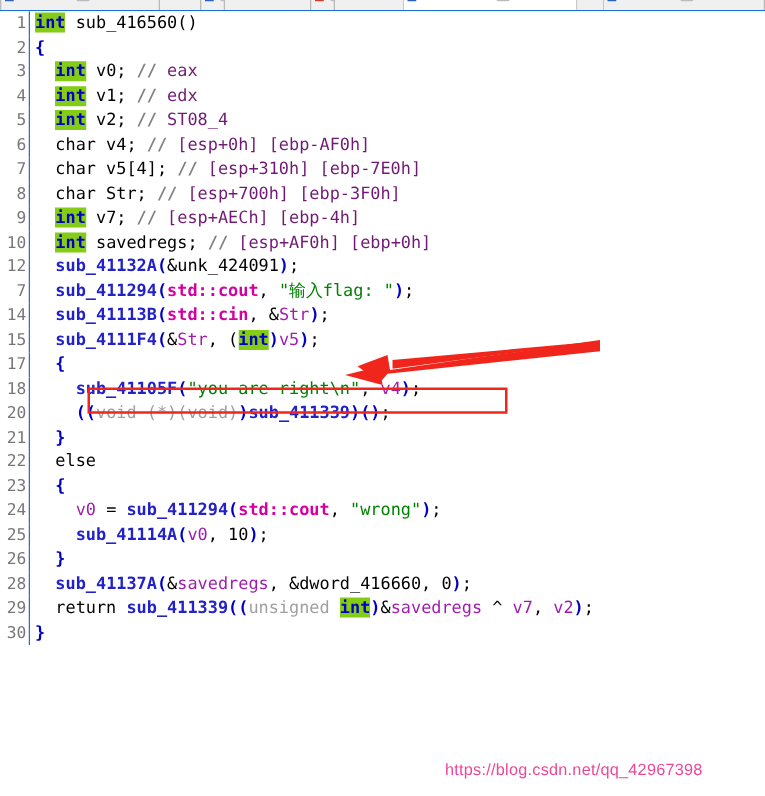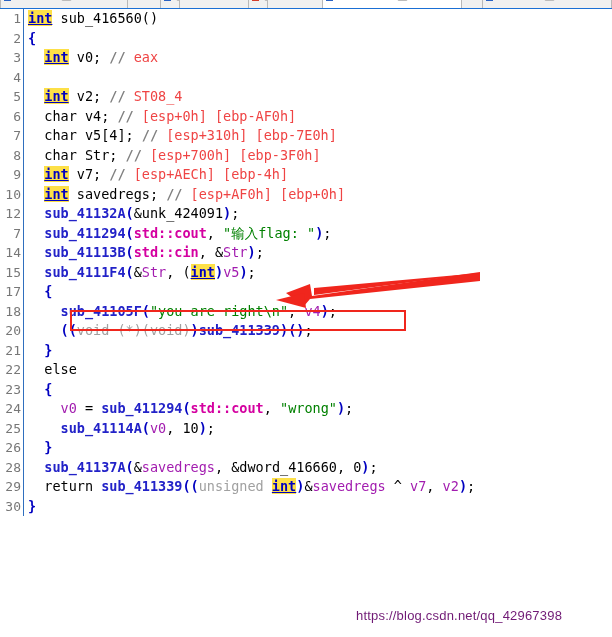--- a/index.html
+++ b/index.html
@@ -89,28 +89,28 @@
     user-select: none;
   }
   .code {
     padding-left: 4px;
     font-family: "DejaVu Sans Mono", "Liberation Mono", monospace;
     font-size: 13.5px;
     color: #000000;
   }
 
   
-  .kw      { color: #0000c0; font-weight: bold; background: #fde047; text-decoration: underline; }
+  .kw      { color: #0000c0; font-weight: bold; background: #84cc16; }
   .punc    { color: #0000c0; font-weight: bold; }
   .func    { color: #2222c8; font-weight: bold; }
   .lib     { color: #d400a0; font-weight: bold; }
   .var     { color: #a21caf; }
   .str     { color: #008000; }
   .cmt     { color: #808080; font-weight: bold; }
-  .cmtv    { color: #ef4444; }
+  .cmtv    { color: #701a75; }
   .cast    { color: #a0a0a0; }
   .plain   { color: #000000; }
 
   
   #redbox {
     position: absolute;
     left: 70px;
     top: 310px;
     width: 336px;
     height: 21px;
@@ -127,42 +127,42 @@
     pointer-events: none;
   }
 
   
   #watermark {
     position: absolute;
     left: 356px;
     top: 608px;
     font-family: "Liberation Sans", sans-serif;
     font-size: 13px;
-    color: #701a75;
+    color: #ec4899;
     letter-spacing: 0.2px;
     white-space: nowrap;
     user-select: none;
   }
 </style>
 </head>
 <body>
 
 <div id="tabstrip">
     <div class="tab" style="left: 0px; width: 128px;"><span class="tab-ico ico-blue"></span><span>IDA View-A</span><span class="tab-close"></span></div>
     <div class="tab" style="left: 160px; width: 20px;"><span class="tab-ico ico-blue"></span><span></span><span class="tab-close"></span></div>
     <div class="tab" style="left: 248px; width: 20px;"><span class="tab-ico ico-red"></span><span></span><span class="tab-close"></span></div>
     <div class="tab active" style="left: 322px; width: 140px;"><span class="tab-ico ico-blue"></span><span>Pseudocode-A</span><span class="tab-close"></span></div>
     <div class="tab" style="left: 482px; width: 130px;"><span class="tab-ico ico-blue"></span><span>Hex View-1</span><span class="tab-close"></span></div>
   </div>
 
 <div id="codeview">
     <div class="row"><div class="lineno">1</div><div class="code"><span class="kw">int</span><span class="plain"> sub_416560()</span></div></div>
     <div class="row"><div class="lineno">2</div><div class="code"><span class="punc">{</span></div></div>
     <div class="row"><div class="lineno">3</div><div class="code"><span class="plain">  </span><span class="kw">int</span><span class="plain"> v0; </span><span class="cmt">//</span><span class="cmtv"> eax</span></div></div>
-    <div class="row"><div class="lineno">4</div></div>
+    <div class="row"><div class="lineno">4</div><div class="code"><span class="plain">  </span><span class="kw">int</span><span class="plain"> v1; </span><span class="cmt">//</span><span class="cmtv"> edx</span></div></div>
     <div class="row"><div class="lineno">5</div><div class="code"><span class="plain">  </span><span class="kw">int</span><span class="plain"> v2; </span><span class="cmt">//</span><span class="cmtv"> ST08_4</span></div></div>
     <div class="row"><div class="lineno">6</div><div class="code"><span class="plain">  char v4; </span><span class="cmt">//</span><span class="cmtv"> [esp+0h] [ebp-AF0h]</span></div></div>
     <div class="row"><div class="lineno">7</div><div class="code"><span class="plain">  char v5[4]; </span><span class="cmt">//</span><span class="cmtv"> [esp+310h] [ebp-7E0h]</span></div></div>
     <div class="row"><div class="lineno">8</div><div class="code"><span class="plain">  char Str; </span><span class="cmt">//</span><span class="cmtv"> [esp+700h] [ebp-3F0h]</span></div></div>
     <div class="row"><div class="lineno">9</div><div class="code"><span class="plain">  </span><span class="kw">int</span><span class="plain"> v7; </span><span class="cmt">//</span><span class="cmtv"> [esp+AECh] [ebp-4h]</span></div></div>
     <div class="row"><div class="lineno">10</div><div class="code"><span class="plain">  </span><span class="kw">int</span><span class="plain"> savedregs; </span><span class="cmt">//</span><span class="cmtv"> [esp+AF0h] [ebp+0h]</span></div></div>
     <div class="row"><div class="lineno">12</div><div class="code"><span class="plain">  </span><span class="func">sub_41132A</span><span class="punc">(</span><span class="plain">&amp;unk_424091</span><span class="punc">)</span><span class="plain">;</span></div></div>
     <div class="row"><div class="lineno">7</div><div class="code"><span class="plain">  </span><span class="func">sub_411294</span><span class="punc">(</span><span class="lib">std::cout</span><span class="plain">, </span><span class="str">"输入flag: "</span><span class="punc">)</span><span class="plain">;</span></div></div>
     <div class="row"><div class="lineno">14</div><div class="code"><span class="plain">  </span><span class="func">sub_41113B</span><span class="punc">(</span><span class="lib">std::cin</span><span class="plain">, &amp;</span><span class="var">Str</span><span class="punc">)</span><span class="plain">;</span></div></div>
     <div class="row"><div class="lineno">15</div><div class="code"><span class="plain">  </span><span class="func">sub_4111F4</span><span class="punc">(</span><span class="plain">&amp;</span><span class="var">Str</span><span class="plain">, (</span><span class="kw">int</span><span class="punc">)</span><span class="var">v5</span><span class="punc">)</span><span class="plain">;</span></div></div>

